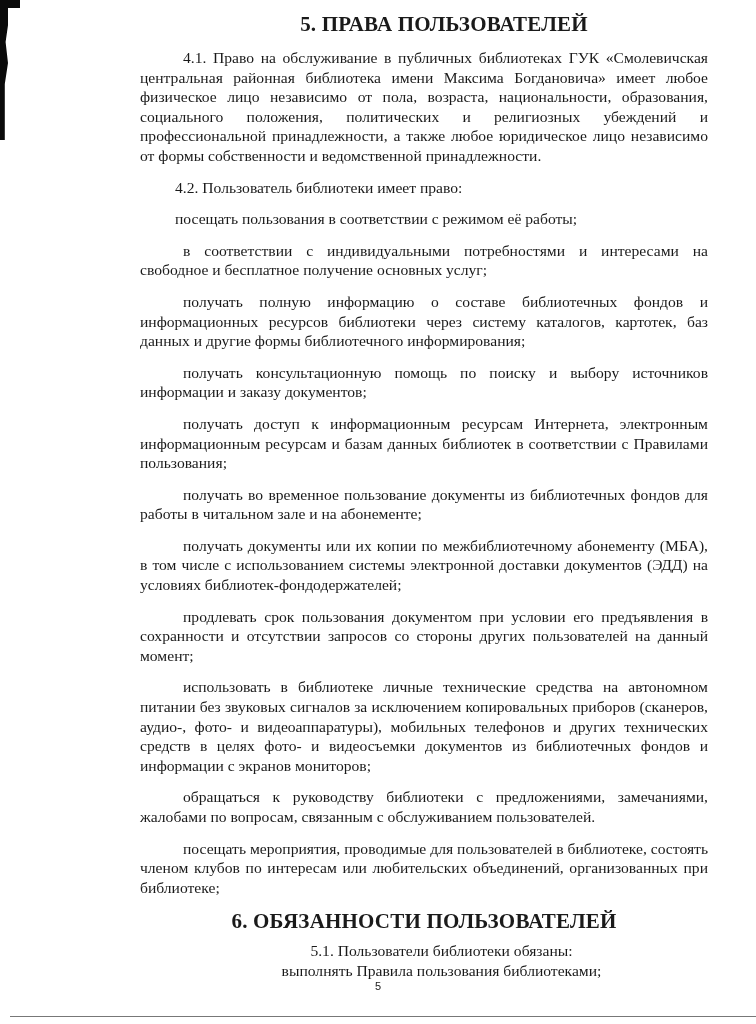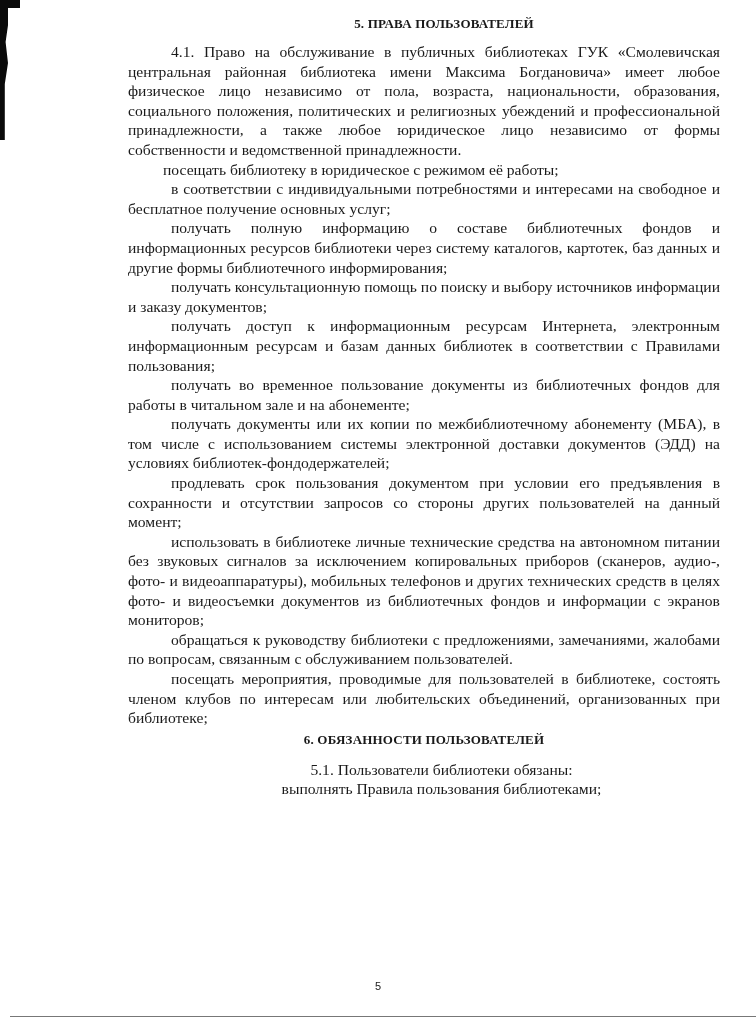--- a/index.html
+++ b/index.html
@@ -17,46 +17,47 @@
     position: absolute; left: 0; top: 0; width: 20px; height: 8px; background: #0a0a0a;
   }
   .bottom-line {
     position: absolute; left: 10px; right: 0; top: 1016px; height: 1px; background: #777;
   }
   .page {
     position: absolute; left: 128px; top: 12px; width: 592px;
     font-size: 15.6px; line-height: 19.6px;
   }
   h2 {
-    margin: 0; text-align: center; font-weight: bold; font-size: 13px; line-height: 24px;
+    margin: 0; text-align: center; font-weight: bold; font-size: 21px; line-height: 24px;
     letter-spacing: 0.2px;
   }
   h2.sec5 { margin-left: 40px; margin-bottom: 6px; }
   h2.sec6 { margin-top: 0; margin-bottom: 8px; }
   p {
-    margin: 0; text-align: justify; text-indent: 43px;
+    margin: 12px; text-align: justify; text-indent: 43px;
   }
   p.noindent { text-indent: 35px; text-align: left; }
   .sec6-line { margin: 0; padding-left: 35px; text-align: center; }
   .page-number {
     position: absolute; top: 980px; left: 0; width: 756px; text-align: center;
     font-family: "Liberation Sans", sans-serif; font-size: 11px;
   }
 </style>
 </head>
 <body>
 
 <div class="scan-mark"></div>
 <div class="scan-mark2"></div>
 
 <div class="page">
   <h2 class="sec5">5.  ПРАВА ПОЛЬЗОВАТЕЛЕЙ</h2>
   <div>
     <p>4.1. Право на обслуживание в публичных библиотеках ГУК «Смолевичская центральная районная библиотека имени Максима Богдановича» имеет любое физическое лицо независимо от пола, возраста, национальности, образования, социального положения, политических и религиозных убеждений и профессиональной принадлежности, а также любое юридическое лицо независимо от формы собственности и ведомственной принадлежности.</p>
-    <p class="noindent">посещать библиотеку в юридическое с режимом её работы;</p>
+    <p class="noindent">4.2. Пользователь библиотеки имеет право:</p>
+    <p class="noindent">посещать пользования в соответствии с режимом её работы;</p>
     <p>в соответствии с индивидуальными потребностями и интересами на свободное и бесплатное получение основных услуг;</p>
     <p>получать полную информацию о составе библиотечных фондов и информационных ресурсов библиотеки через систему каталогов, картотек, баз данных и другие формы библиотечного информирования;</p>
     <p>получать консультационную помощь по поиску и выбору источников информации и заказу документов;</p>
     <p>получать доступ к информационным ресурсам Интернета, электронным информационным ресурсам и базам данных библиотек в соответствии с Правилами пользования;</p>
     <p>получать во временное пользование документы из библиотечных фондов для работы в читальном зале и на абонементе;</p>
     <p>получать документы или их копии по межбиблиотечному абонементу (МБА), в том числе с использованием системы электронной доставки документов (ЭДД) на условиях библиотек-фондодержателей;</p>
     <p>продлевать срок пользования документом при условии его предъявления в сохранности и отсутствии запросов со стороны других пользователей на данный момент;</p>
     <p>использовать в библиотеке личные технические средства на автономном питании без звуковых сигналов за исключением копировальных приборов (сканеров, аудио-, фото- и видеоаппаратуры), мобильных телефонов и других технических средств в целях фото- и видеосъемки документов из библиотечных фондов и информации с экранов мониторов;</p>
     <p>обращаться к руководству библиотеки с предложениями, замечаниями, жалобами по вопросам, связанным с обслуживанием пользователей.</p>
     <p>посещать мероприятия, проводимые для пользователей в библиотеке, состоять членом клубов по интересам или любительских объединений, организованных при библиотеке;</p>

